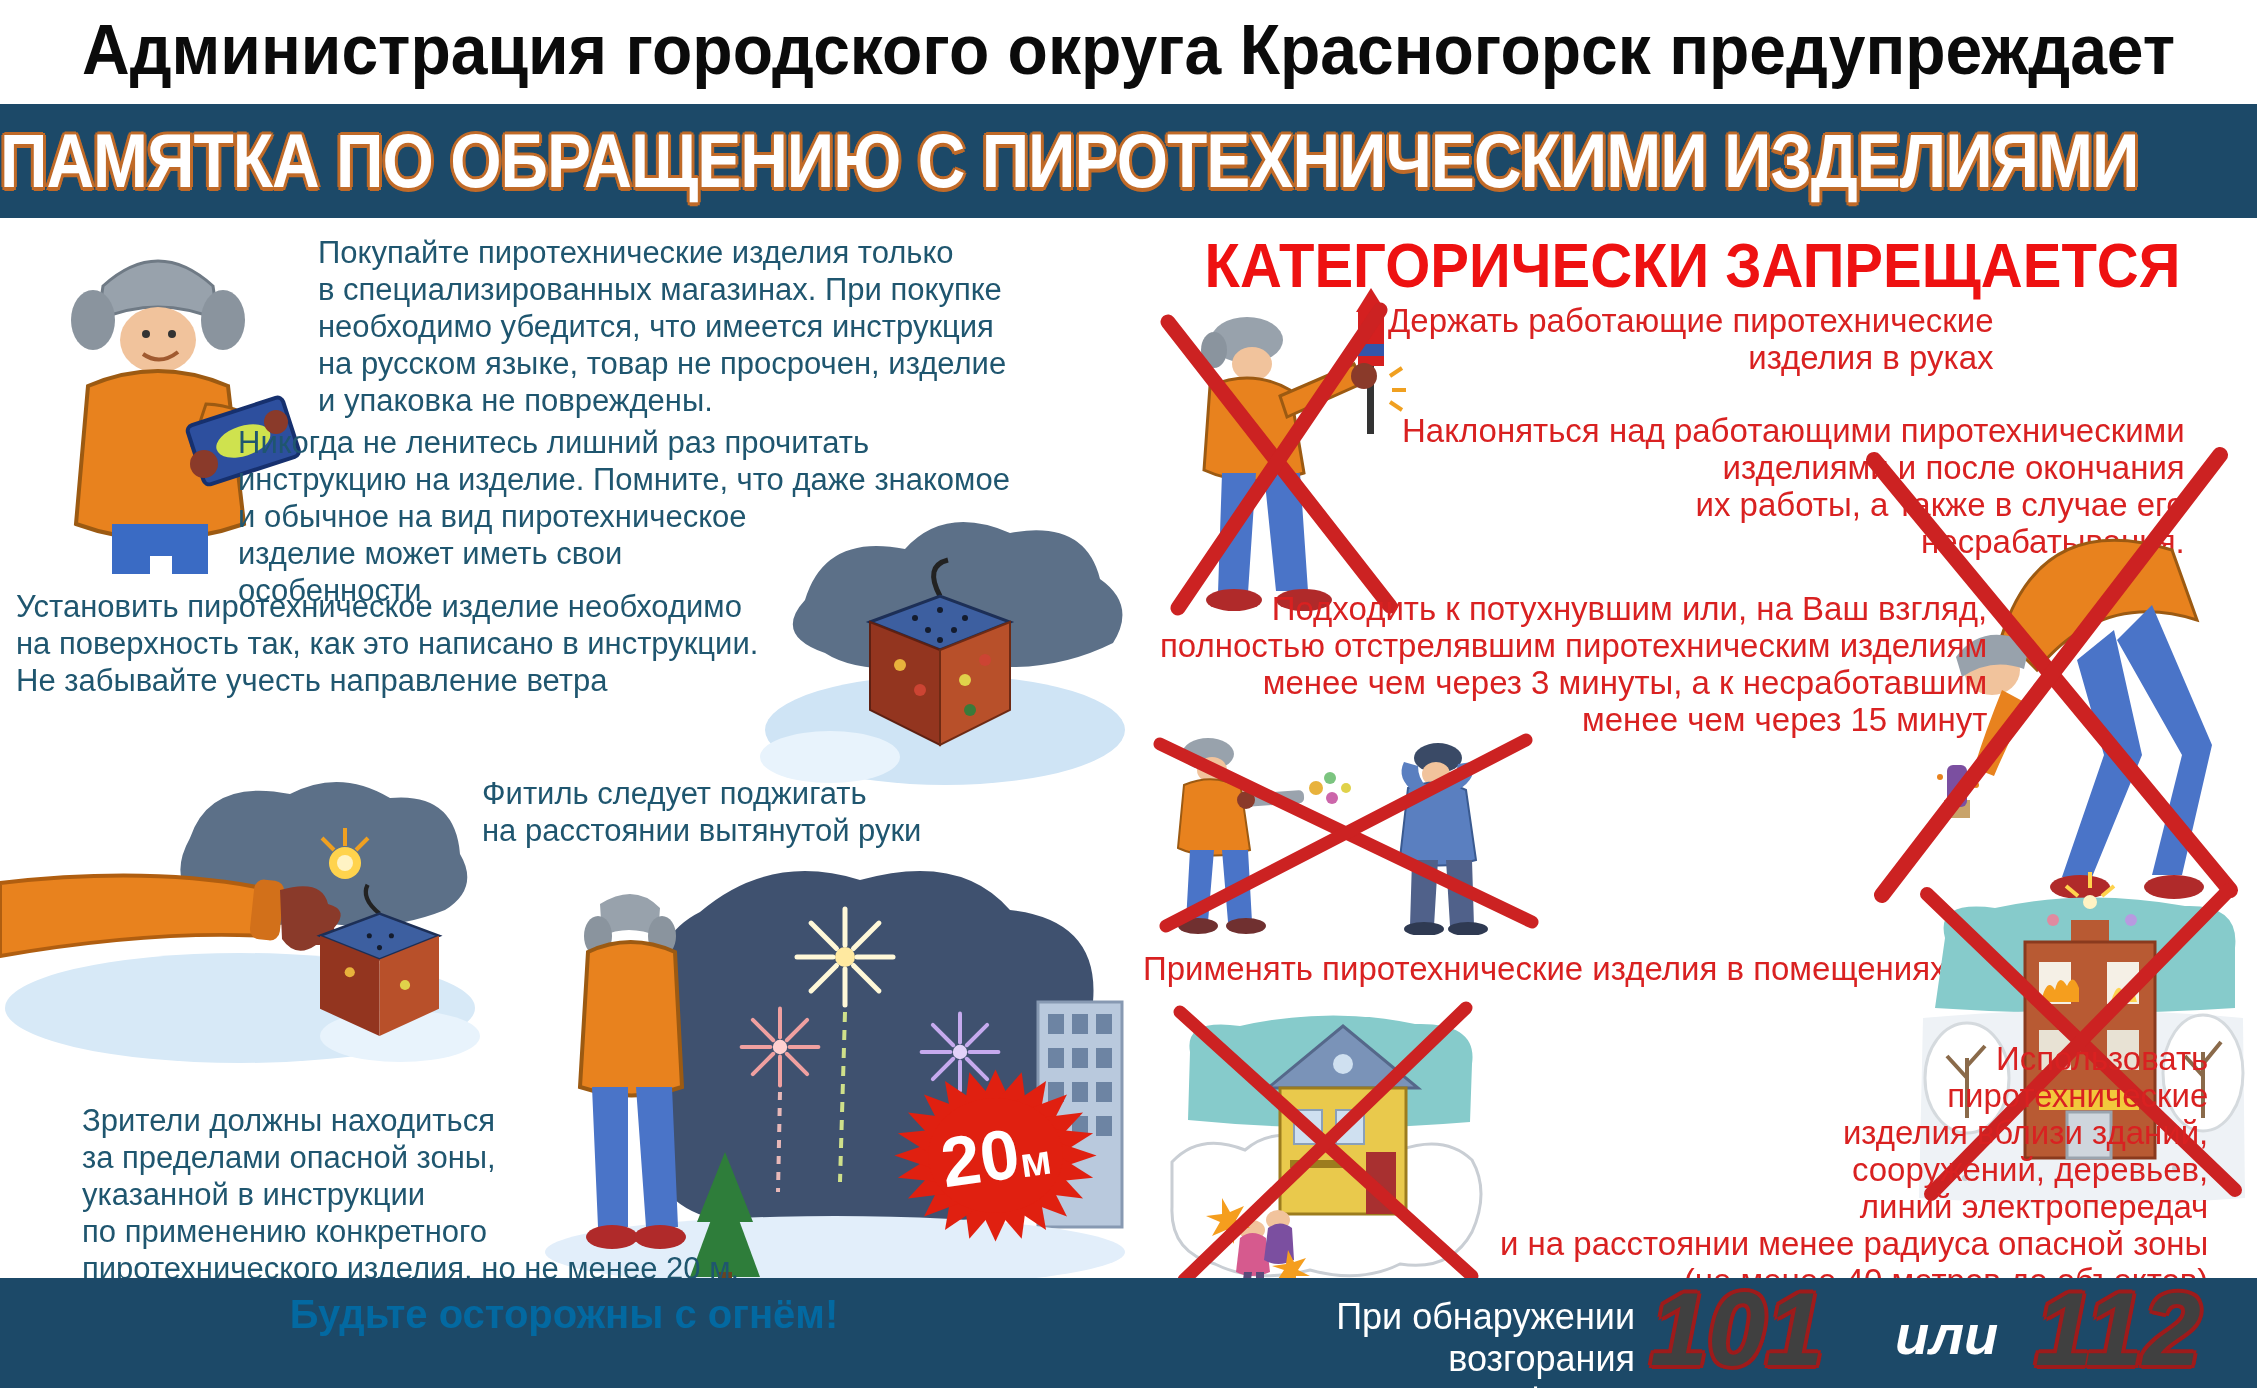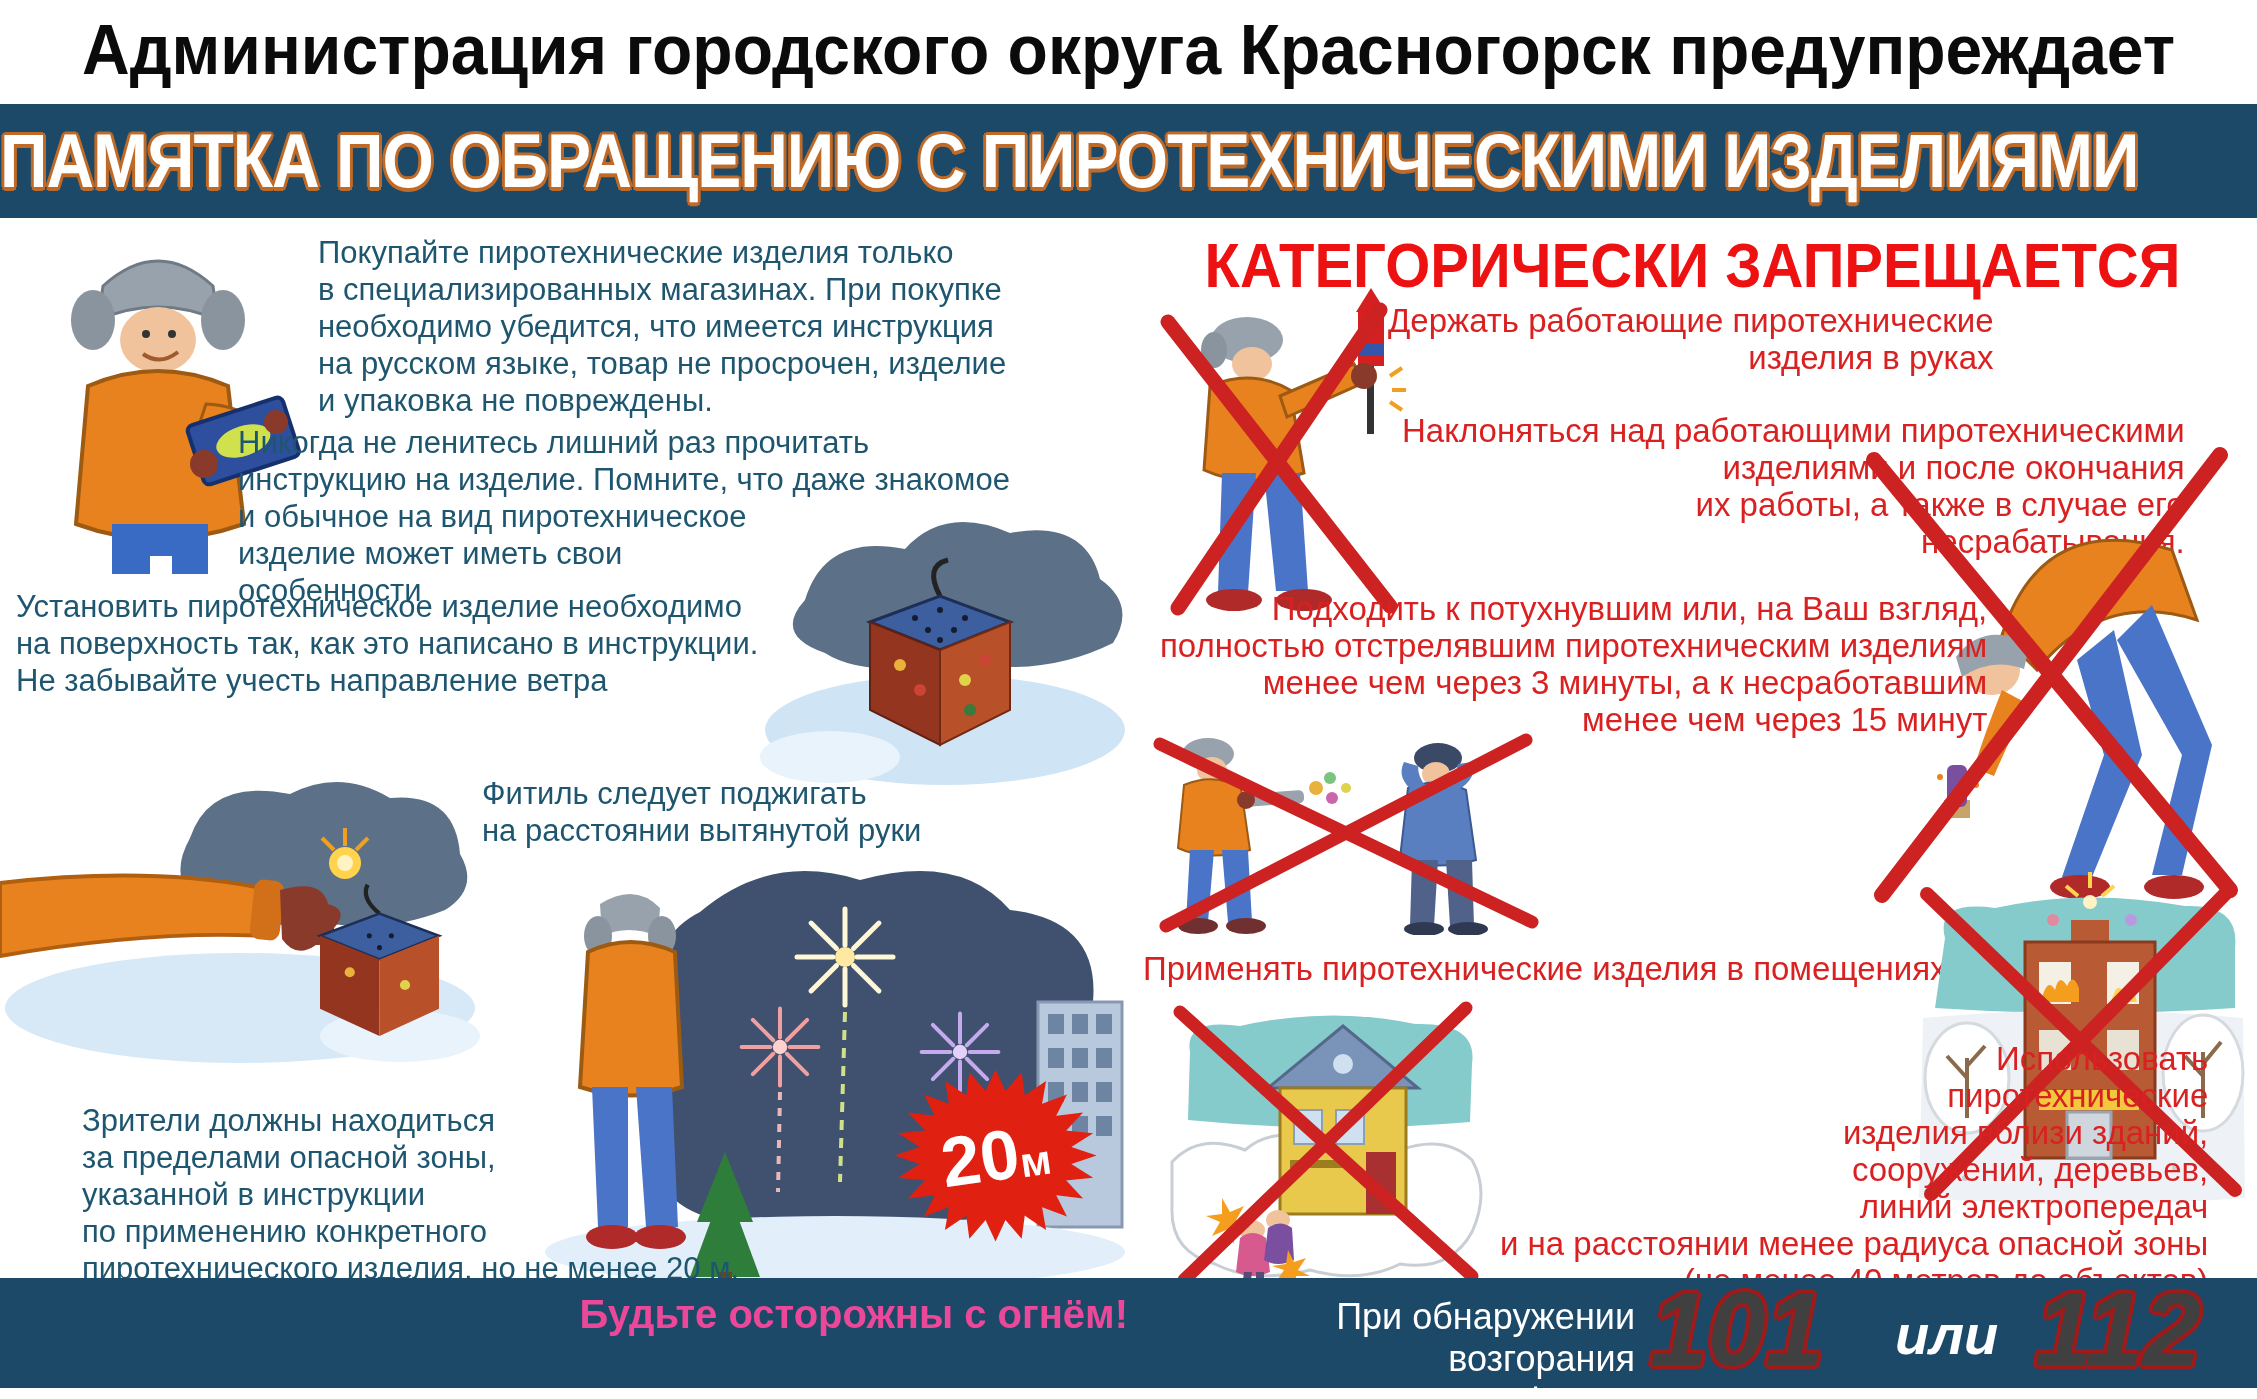--- a/index.html
+++ b/index.html
@@ -20,21 +20,21 @@
       2px 2px var(--banner_outline,#c06a28),-2px -2px var(--banner_outline,#c06a28),
       2px -2px var(--banner_outline,#c06a28),-2px 2px var(--banner_outline,#c06a28);}
 
   .tip{color:var(--tip_text,#1f566f);font-size:31px;line-height:37px;white-space:pre-line;}
   .prohib{color:var(--prohibition_text,#d92121);font-size:33px;line-height:37px;white-space:pre-line;text-align:right;}
   .prohib-heading{left:1135px;top:228px;width:1115px;text-align:center;
     font-size:58px;font-weight:bold;color:var(--heading_red,#ee1111);
     transform:scaleY(1.1);transform-origin:top center;white-space:nowrap;}
 
   .footer{top:1278px;left:0;width:2257px;height:110px;background:var(--banner_bg,#1c4968);}
-  .footer-left{left:0;top:1290px;width:1128px;text-align:right;color:#ec4899;
+  .footer-left{left:0;top:1290px;width:1128px;text-align:center;color:#0369a1;
     font-size:40px;font-weight:bold;line-height:48px;}
   .footer-call{left:1140px;top:1296px;width:495px;text-align:right;color:#ffffff;
     font-size:36px;line-height:42px;white-space:pre-line;}
   .phone{top:1270px;color:#404040;font-size:104px;font-weight:bold;font-style:italic;
     text-shadow:4px 0 var(--phone_outline,#9e1b1b),-4px 0 var(--phone_outline,#9e1b1b),
       0 4px var(--phone_outline,#9e1b1b),0 -4px var(--phone_outline,#9e1b1b),
       3px 3px var(--phone_outline,#9e1b1b),-3px -3px var(--phone_outline,#9e1b1b),
       3px -3px var(--phone_outline,#9e1b1b),-3px 3px var(--phone_outline,#9e1b1b);}
   .phone-or{left:1895px;top:1302px;color:#ffffff;font-size:56px;font-weight:bold;font-style:italic;}
 

